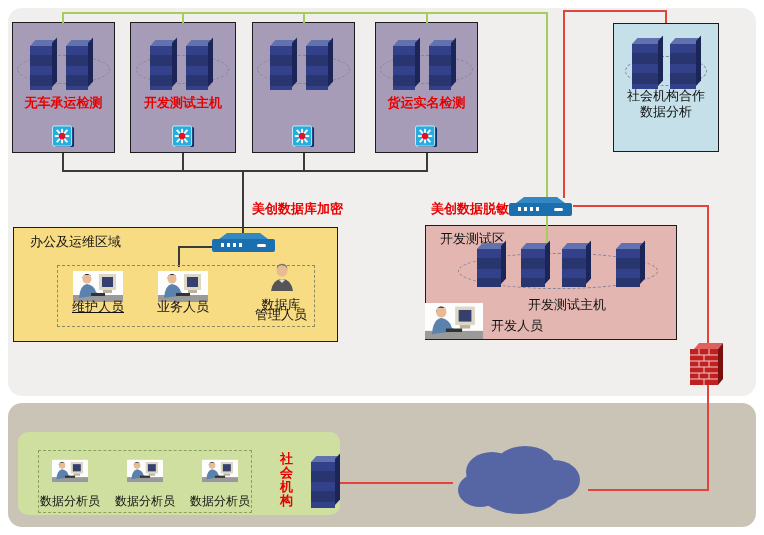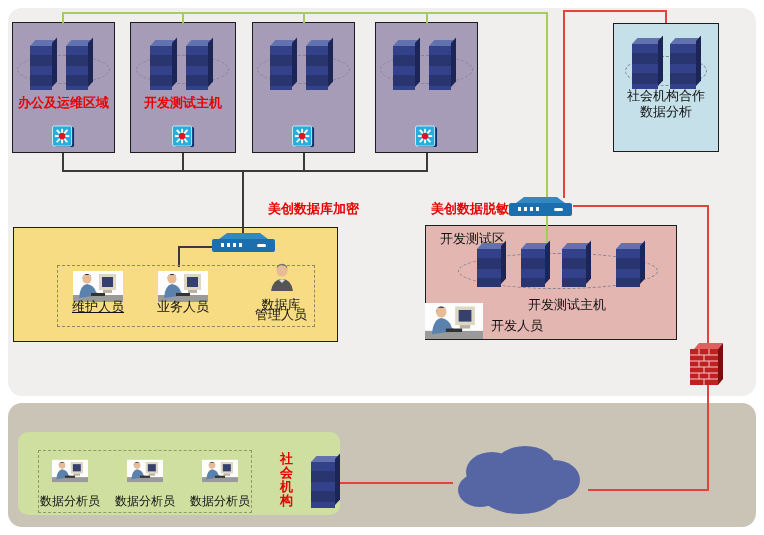--- a/index.html
+++ b/index.html
@@ -68,34 +68,35 @@
   <div class="line" style="left:303px;top:153px;width:2px;height:19px;background:#3a3a3a;"></div>
   <div class="line" style="left:426px;top:153px;width:2px;height:19px;background:#3a3a3a;"></div>
   <div class="line" style="left:62px;top:170px;width:366px;height:2px;background:#3a3a3a;"></div>
   <div class="line" style="left:242px;top:170px;width:2px;height:64px;background:#3a3a3a;"></div>
   <div class="line" style="left:178px;top:246px;width:34px;height:2px;background:#3a3a3a;"></div>
   <div class="line" style="left:178px;top:246px;width:2px;height:21px;background:#3a3a3a;"></div>
 
   <div class="ellipse" style="left:17px;top:55px;width:93px;height:29px;"></div>
   <div class="tower" style="left:30px;top:46px;width:22px;height:44px;"></div>
   <div class="tower" style="left:66px;top:46px;width:22px;height:44px;"></div>
-  <div class="lbl lbl-c red-lbl" style="left:12px;top:94px;width:103px;">办公及运维区域</div>
+  <div class="lbl lbl-c red-lbl" style="left:12px;top:94px;width:103px;">无车承运检测</div>
 
   <div class="ellipse" style="left:136px;top:55px;width:93px;height:29px;"></div>
   <div class="tower" style="left:150px;top:46px;width:22px;height:44px;"></div>
   <div class="tower" style="left:186px;top:46px;width:22px;height:44px;"></div>
   <div class="lbl lbl-c red-lbl" style="left:130px;top:94px;width:106px;">开发测试主机</div>
 
   <div class="ellipse" style="left:257px;top:55px;width:93px;height:29px;"></div>
   <div class="tower" style="left:270px;top:46px;width:22px;height:44px;"></div>
   <div class="tower" style="left:306px;top:46px;width:22px;height:44px;"></div>
 
   <div class="ellipse" style="left:380px;top:55px;width:93px;height:29px;"></div>
   <div class="tower" style="left:393px;top:46px;width:22px;height:44px;"></div>
   <div class="tower" style="left:429px;top:46px;width:22px;height:44px;"></div>
+  <div class="lbl lbl-c red-lbl" style="left:375px;top:94px;width:103px;">货运实名检测</div>
 
   <div class="abs" style="left:52px;top:125px;">
     <svg width="23" height="23" viewBox="0 0 24 24">
         <rect x="3" y="2" width="20" height="21" rx="2" fill="#0d2f6e"></rect>
         <rect x="0.5" y="1" width="20" height="21" rx="2" fill="#25aede" stroke="#cfeefa"></rect>
         <g stroke="#fff" stroke-width="2">
           <line x1="10.5" y1="4" x2="10.5" y2="19"></line>
           <line x1="3" y1="11.5" x2="18" y2="11.5"></line>
           <line x1="5" y1="5" x2="16" y2="18"></line>
           <line x1="16" y1="5" x2="5" y2="18"></line>
@@ -142,20 +143,21 @@
         <circle cx="10.5" cy="11.5" r="3.5" fill="#e01228"></circle>
       </svg>
   </div>
 
   <div class="ellipse" style="left:625px;top:56px;width:82px;height:30px;"></div>
   <div class="tower" style="left:632px;top:44px;width:26px;height:45px;"></div>
   <div class="tower" style="left:670px;top:44px;width:26px;height:45px;"></div>
   <div class="lbl lbl-c" style="left:613px;top:103px;width:106px;">数据分析</div>
   <div class="lbl lbl-c" style="left:613px;top:87px;width:106px;">社会机构合作</div>
 
+  <div class="lbl" style="left:30px;top:233px;">办公及运维区域</div>
   <div class="dash-box" style="left:57px;top:265px;width:258px;height:62px;"></div>
 
   <div class="abs" style="left:73px;top:271px;">
     <svg width="50" height="31" viewBox="0 0 50 31">
         <rect width="50" height="31" fill="#fdfdfd"></rect>
         <rect x="0" y="24" width="50" height="7" fill="#9a9a9a"></rect>
         <rect x="26" y="3" width="17" height="16" fill="#ded7c3"></rect>
         <rect x="29" y="6" width="11" height="10" fill="#35406e"></rect>
         <rect x="30" y="19" width="9" height="3" fill="#b9b2a0"></rect>
         <path d="M6,27 q1,-13 8,-14 q7,1 9,8 l4,3 z" fill="#5b82ad"></path>
@@ -196,21 +198,21 @@
     <svg width="67" height="21" viewBox="0 0 67 21">
         <polygon points="9,7 58,7 50,1 17,1" fill="#3388c4"></polygon>
         <rect x="2" y="7" width="63" height="13" rx="2" fill="#1c6fae"></rect>
         <rect x="11" y="11" width="3" height="4" fill="#fff"></rect>
         <rect x="17" y="11" width="3" height="4" fill="#fff"></rect>
         <rect x="23" y="11" width="3" height="4" fill="#fff"></rect>
         <rect x="29" y="11" width="3" height="4" fill="#fff"></rect>
         <rect x="47" y="12" width="9" height="3" rx="1.5" fill="#fff"></rect>
       </svg>
   </div>
-  <div class="lbl red-lbl" style="left:252px;top:200px;margin-left:16px;">美创数据库加密</div>
+  <div class="lbl red-lbl" style="left:252px;top:200px;">美创数据库加密</div>
 
   <div class="lbl" style="left:440px;top:230px;">开发测试区</div>
   <div class="ellipse" style="left:458px;top:253px;width:200px;height:36px;"></div>
   <div class="tower" style="left:477px;top:249px;width:24px;height:38px;"></div>
   <div class="tower" style="left:521px;top:249px;width:24px;height:38px;"></div>
   <div class="tower" style="left:562px;top:249px;width:24px;height:38px;"></div>
   <div class="tower" style="left:616px;top:249px;width:24px;height:38px;"></div>
   <div class="lbl" style="left:528px;top:296px;">开发测试主机</div>
   <div class="abs" style="left:425px;top:303px;">
     <svg width="58" height="36" viewBox="0 0 50 31">

